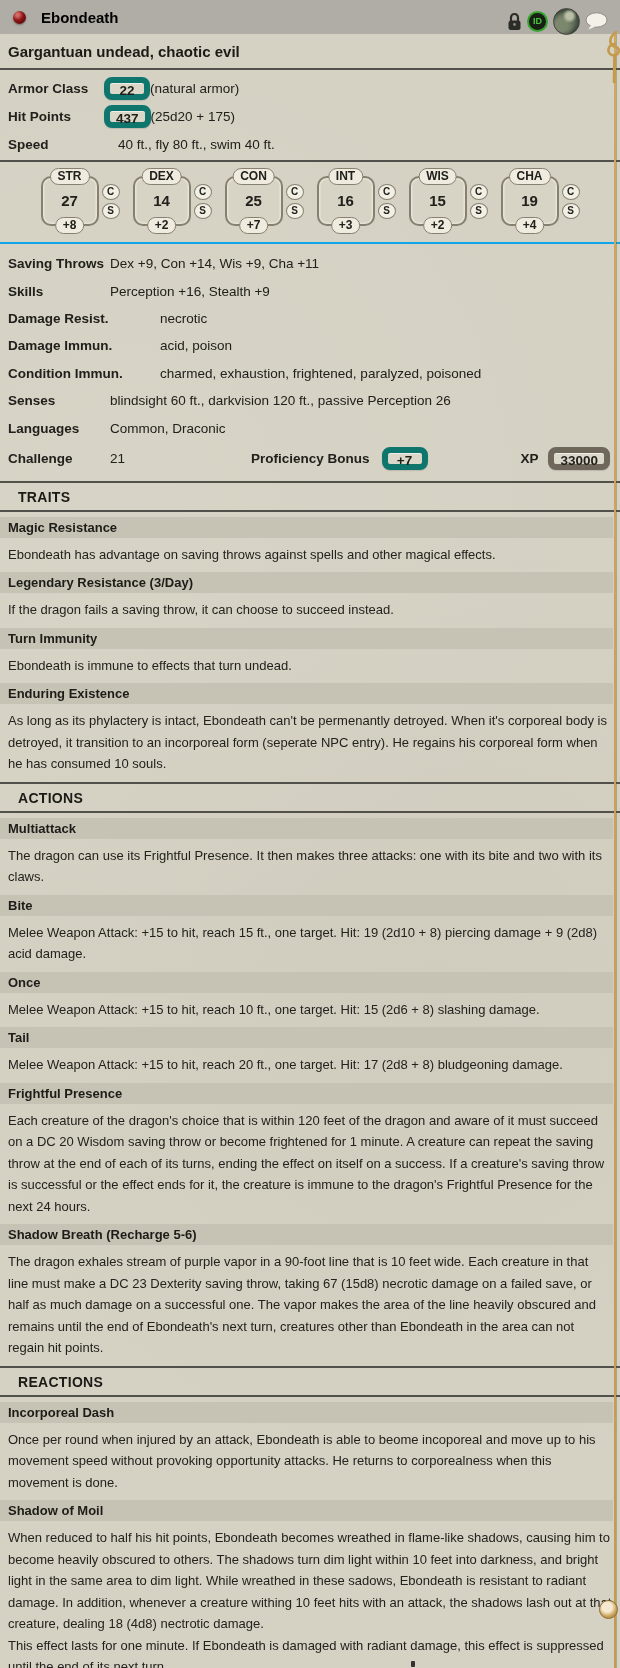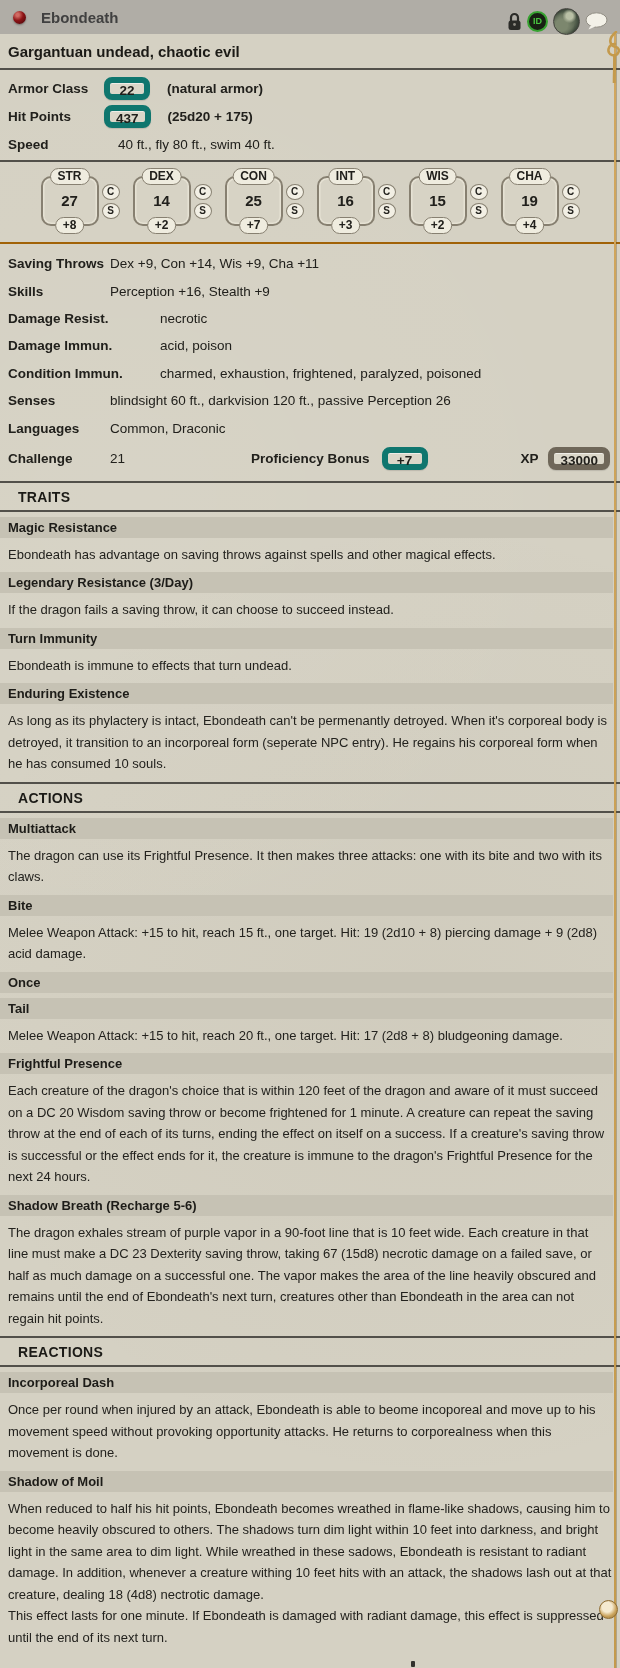--- a/index.html
+++ b/index.html
@@ -10,21 +10,21 @@
       radial-gradient(circle at 70% 60%, rgba(120,110,90,.05), transparent 45%),
       #d5d1c3;
     font-family:"Liberation Sans", sans-serif;
     color:#21201c;
   }
   
   .titlebar{height:34px;background:#b0ada6;display:flex;align-items:center;padding:0 10px;position:relative;}
   .orb{width:13px;height:13px;border-radius:50%;flex:0 0 auto;
     background:radial-gradient(circle at 35% 30%, #d06a63 0 12%, #8e1416 45%, #5a090c 80%, #3f0507);
     box-shadow:0 1px 2px rgba(0,0,0,.35);margin:0 15px 0 3px;}
-  .title{font-weight:bold;font-size:15px;color:#404040;}
+  .title{font-weight:bold;font-size:15px;color:#000000;}
   .titlebar-icons{position:absolute;right:12px;top:0;height:42px;display:flex;align-items:center;gap:5px;}
   .lockwrap{display:flex;align-items:center;}
   .id-badge{width:21px;height:21px;border-radius:50%;background:#182013;border:2.5px solid #37a331;
     color:#49c541;font-size:9px;font-weight:bold;display:flex;align-items:center;justify-content:center;
     box-sizing:border-box;}
   .token{width:25px;height:25px;border-radius:50%;border:1px solid #44443e;overflow:hidden;
     background:
       radial-gradient(circle at 62% 28%, #b9c0a6 0 14%, transparent 30%),
       radial-gradient(circle at 30% 65%, #7c876e 0 25%, transparent 55%),
       radial-gradient(circle at 50% 50%, #5d6955 0 45%, #343f34 75%, #1f271f 100%);}
@@ -32,25 +32,25 @@
   
   .subtitle{padding:9px 8px 8px;font-weight:bold;font-size:15px;border-bottom:2px solid #52504a;color:#1b1a16;}
   
   .stats{padding:4px 0 2px;}
   .stat-row{display:flex;align-items:center;height:28px;padding-left:8px;font-size:13.5px;}
   .slabel{font-weight:bold;flex:0 0 96px;}
   .chip{min-width:46px;height:23px;background:#dbd7c9;border:6px solid #0f766e;border-radius:8px;
     font-weight:bold;font-size:13.5px;color:#1f1e1a;font-family:inherit;
     box-shadow:inset 0 1px 0 rgba(255,255,255,.55), 0 1px 1px rgba(0,0,0,.12);padding:0 6px;}
   .chip.strong{border-color:#6f6759;}
-  .note{margin-left:17px;font-weight:bold;}
+  .note{margin-left:0;}
   .speed-val{margin-left:14px;}
   .rule{border-top:2px solid #52504a;}
   
-  .abilities{display:flex;justify-content:center;gap:13px;padding:14px 0 16px;border-bottom:2px solid #a16207;}
+  .abilities{display:flex;justify-content:center;gap:13px;padding:14px 0 16px;border-bottom:2px solid #0ea5e9;}
   .ability-unit{display:flex;align-items:center;}
   .ability-box{position:relative;width:54px;height:46px;border:2px solid #878071;border-radius:10px;
     background:#d7d3c5;display:flex;align-items:center;justify-content:center;
     box-shadow:inset 0 0 0 1.5px #e6e2d4;cursor:pointer;}
   .ab-pill{position:absolute;left:50%;transform:translateX(-50%);background:#efecdf;border:1.5px solid #878071;
     border-radius:9px;padding:0 7px;font-size:12px;font-weight:bold;height:15px;line-height:15px;white-space:nowrap;}
   .ab-name{top:-10px;}
   .ab-mod{bottom:-10px;}
   .ab-score{font-size:15px;font-weight:bold;margin-top:-2px;}
   .cs-col{display:flex;flex-direction:column;gap:3px;margin-left:3px;}
@@ -261,20 +261,21 @@
   <div class="entry">
     <div class="entry-name">Multiattack</div>
     <p>The dragon can use its Frightful Presence. It then makes three attacks: one with its bite and two with its claws.</p>
   </div>
   <div class="entry">
     <div class="entry-name">Bite</div>
     <p>Melee Weapon Attack: +15 to hit, reach 15 ft., one target. Hit: 19 (2d10 + 8) piercing damage + 9 (2d8) acid damage.</p>
   </div>
   <div class="entry">
     <div class="entry-name">Once</div>
+    <p>Melee Weapon Attack: +15 to hit, reach 10 ft., one target. Hit: 15 (2d6 + 8) slashing damage.</p>
   </div>
   <div class="entry">
     <div class="entry-name">Tail</div>
     <p>Melee Weapon Attack: +15 to hit, reach 20 ft., one target. Hit: 17 (2d8 + 8) bludgeoning damage.</p>
   </div>
   <div class="entry">
     <div class="entry-name">Frightful Presence</div>
     <p>Each creature of the dragon's choice that is within 120 feet of the dragon and aware of it must succeed on a DC 20 Wisdom saving throw or become frightened for 1 minute. A creature can repeat the saving throw at the end of each of its turns, ending the effect on itself on a success. If a creature's saving throw is successful or the effect ends for it, the creature is immune to the dragon's Frightful Presence for the next 24 hours.</p>
   </div>
   <div class="entry">

